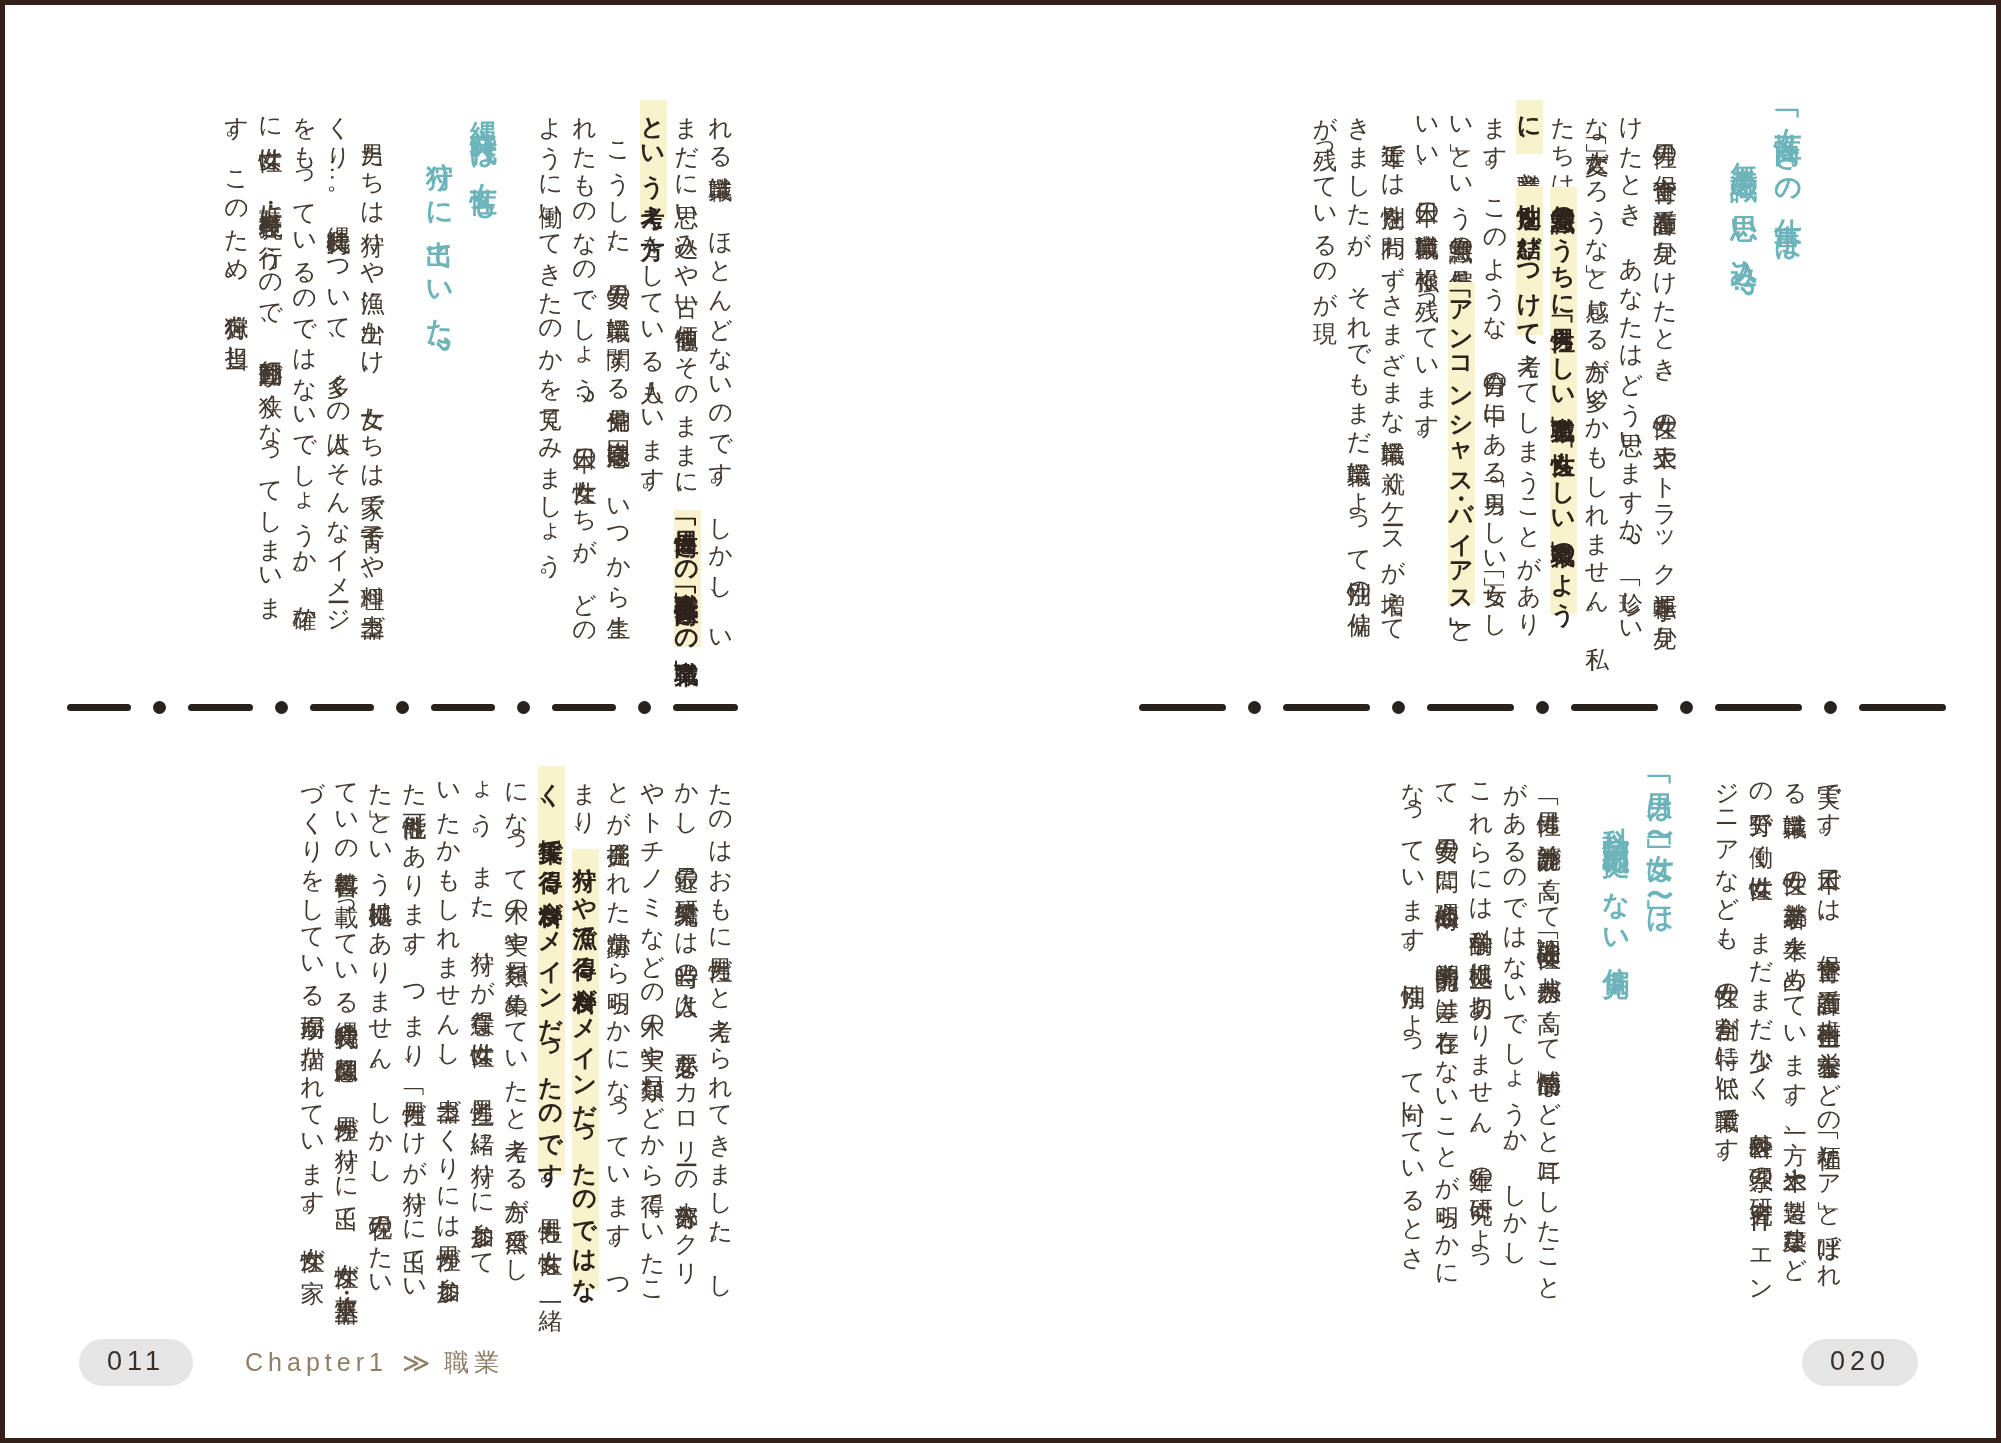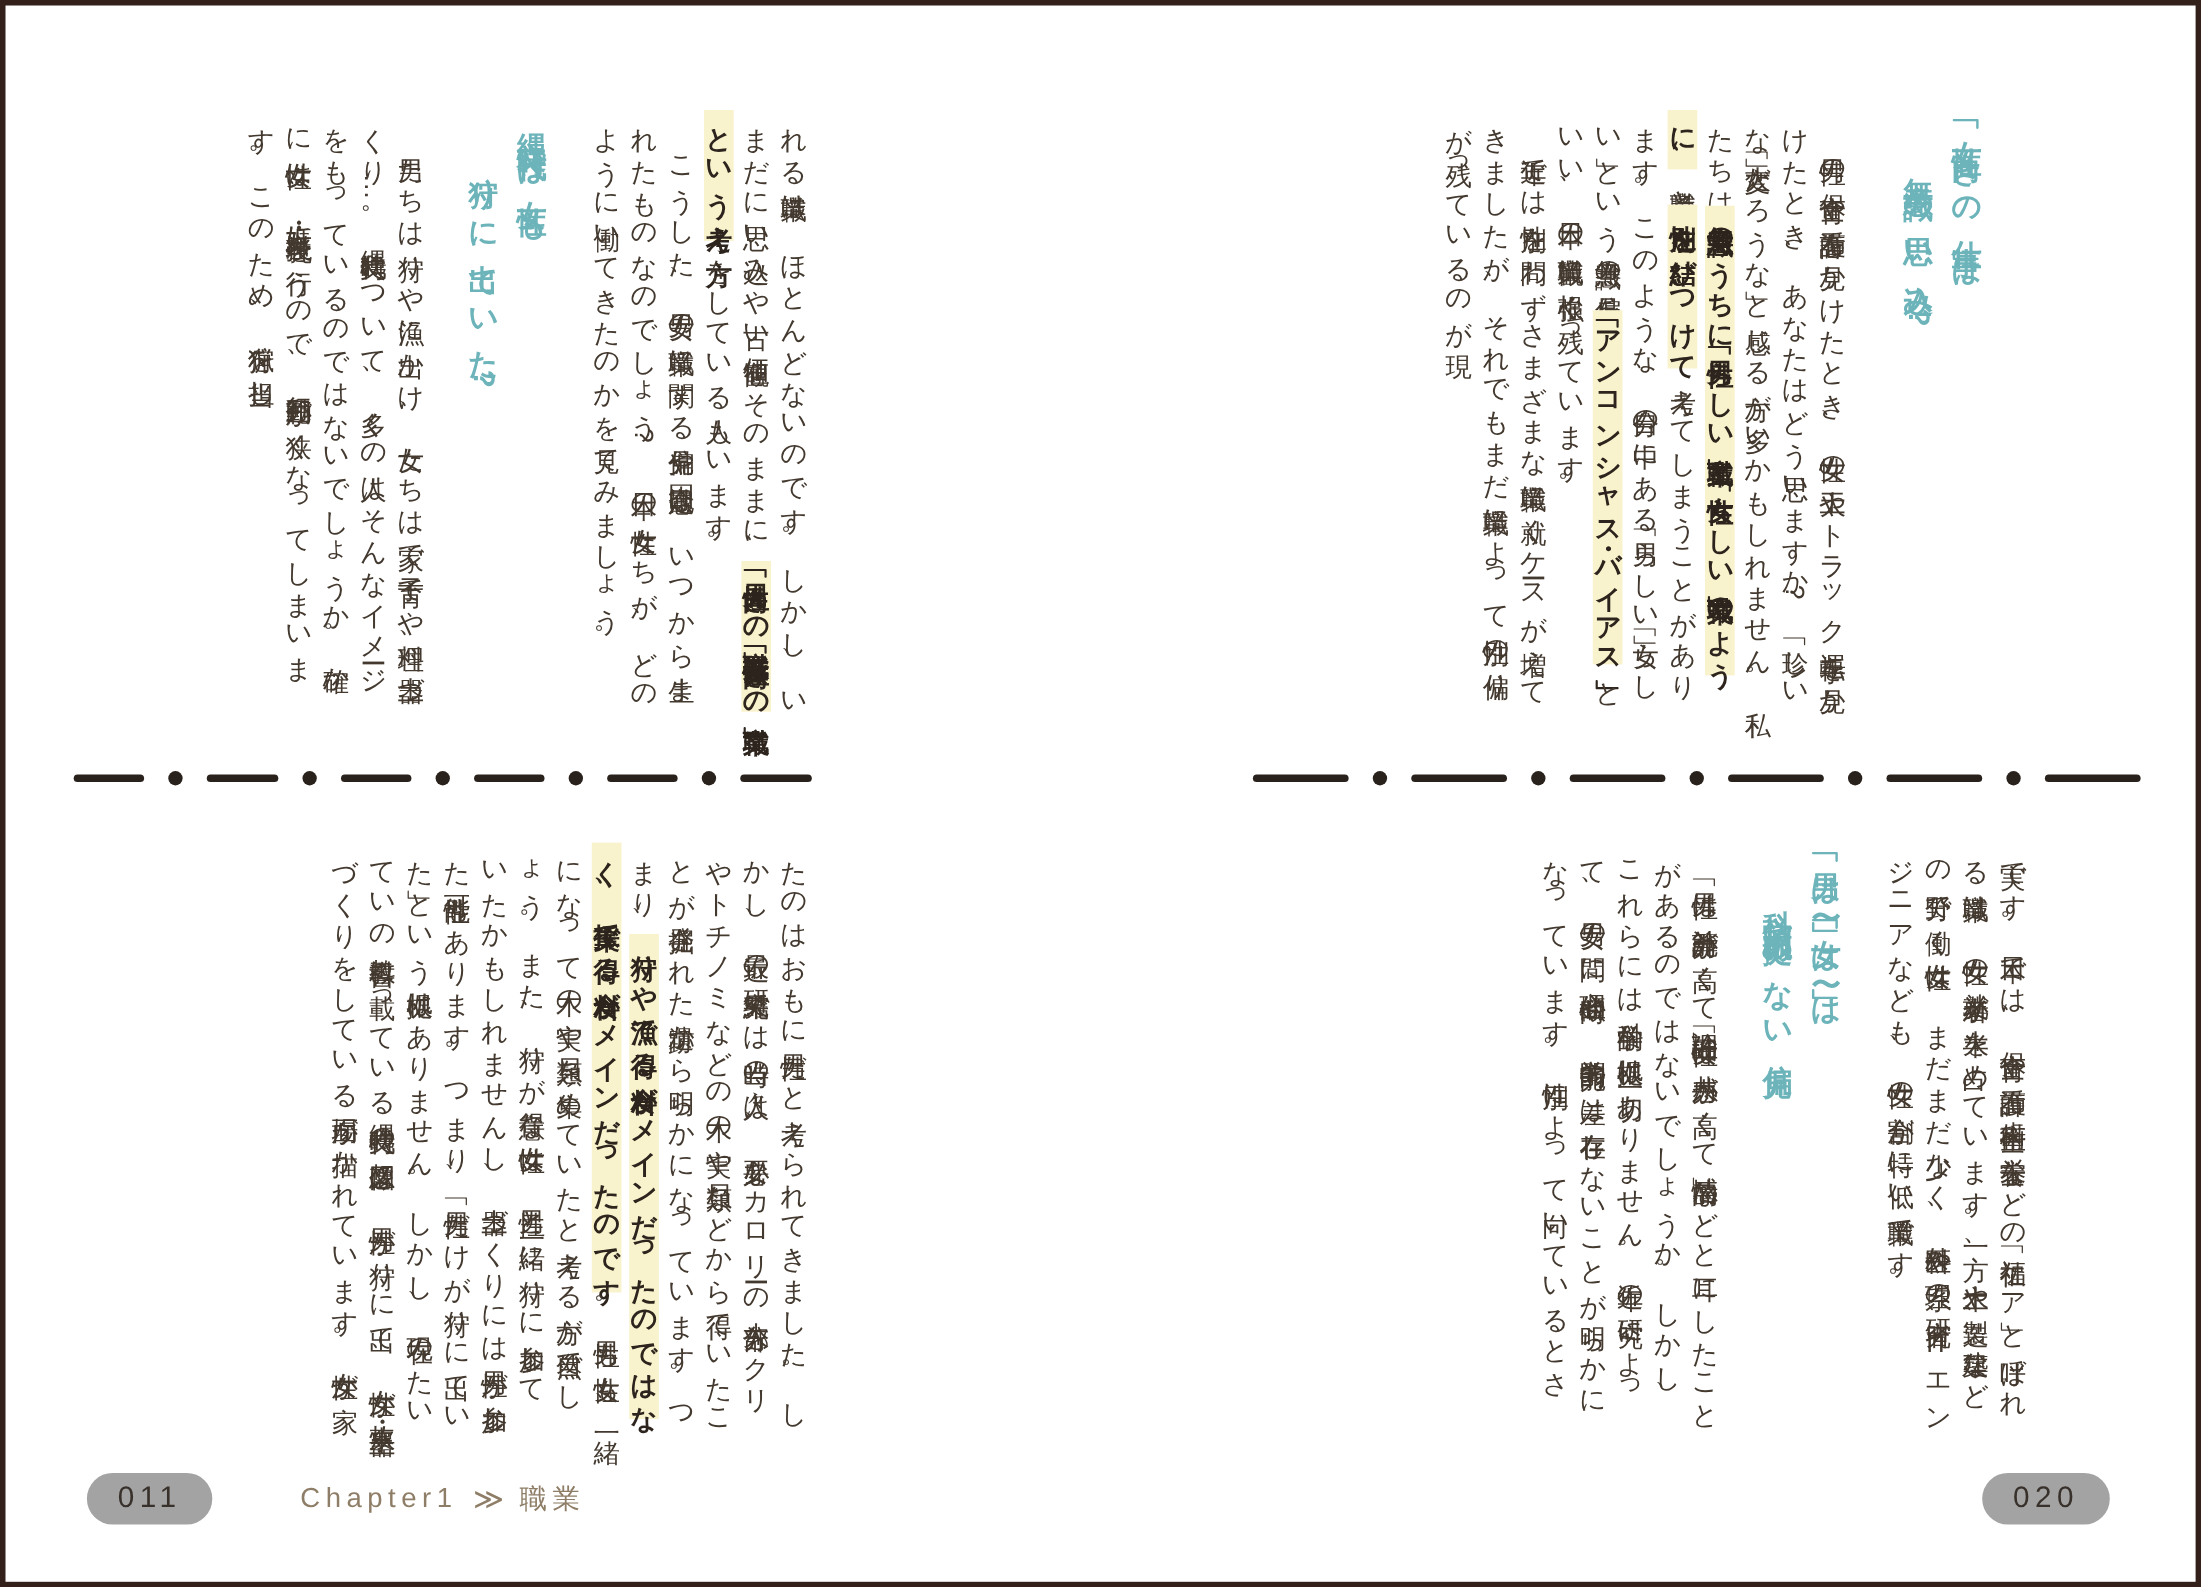--- a/index.html
+++ b/index.html
@@ -65,29 +65,29 @@
 
   .footer{
     position:absolute;
     bottom:52px;
     display:flex;align-items:center;
   }
   .footer-left{left:74px;}
   .footer-right{right:78px;}
   .page-pill{
     display:inline-block;
-    background:#a3a3a3;
+    background:#e5e5e5;
     color:#38302a;
     font-size:27px;
     letter-spacing:5px;
     padding:7px 28px 9px 28px;
     border-radius:26px;
   }
   .chapter{
-    margin-left:80px;
+    margin-left:52px;
     font-size:25px;
     color:#8f7e67;
     letter-spacing:5px;
     display:inline-flex;
     align-items:center;
     gap:14px;
   }
   .chev{font-size:27px;letter-spacing:0;}
 </style>
 </head>

